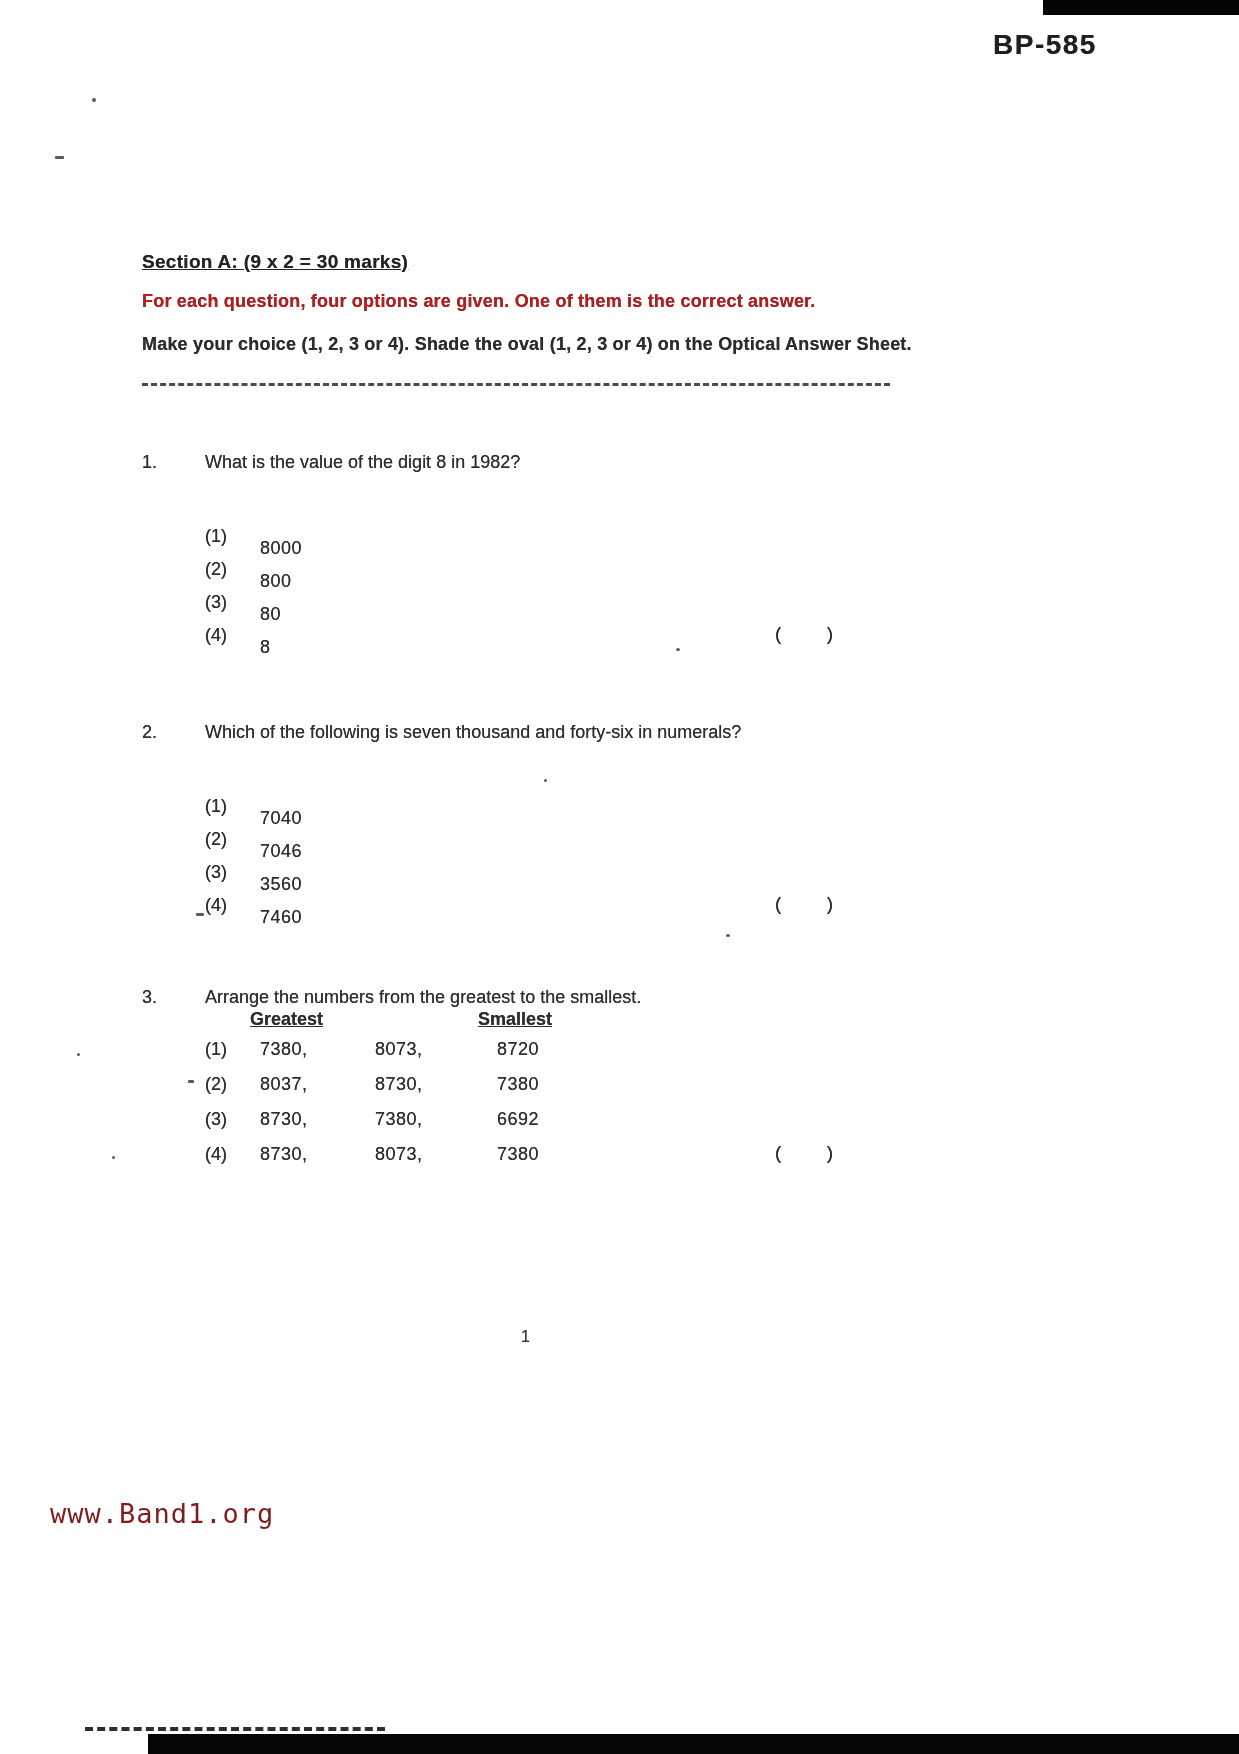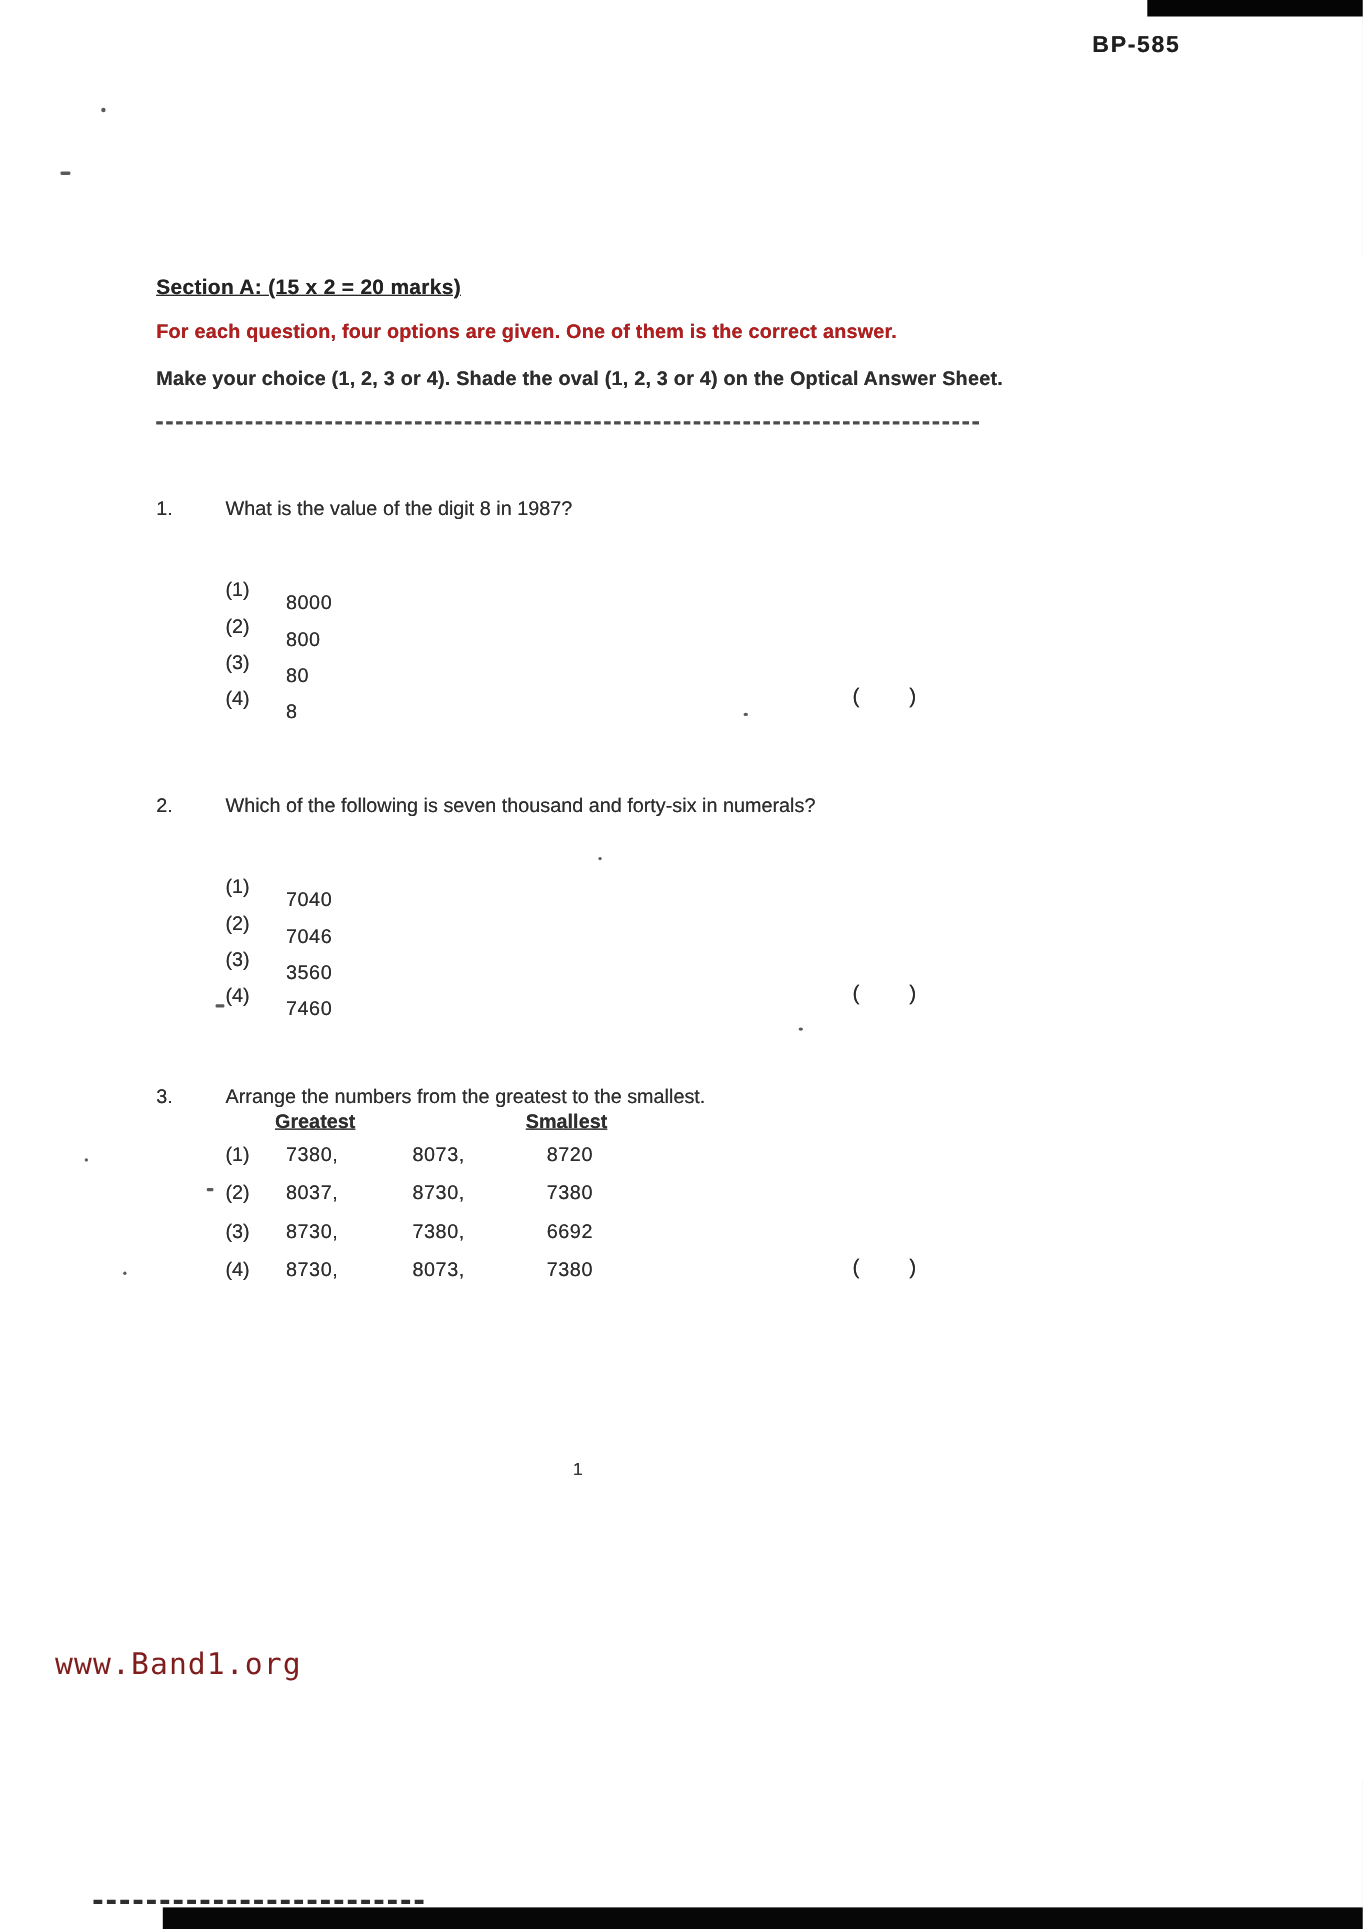--- a/index.html
+++ b/index.html
@@ -20,21 +20,21 @@
   .abs { position: absolute; }
   .fuzz { text-shadow: 0 0 0.6px rgba(45,45,45,0.85); }
 
   
   .bar-top    { top: 0; left: 1043px; width: 196px; height: 15px; background: #050505; }
   .bar-bottom { top: 1734px; left: 148px; width: 1091px; height: 20px; background: #070707; }
   .dash-bottom{ top: 1727px; left: 85px; width: 300px; height: 0; border-top: 4px dashed #2e2e2e; }
 
   .doc-code {
     top: 29px; left: 993px;
-    font-size: 21px; font-weight: bold; letter-spacing: 1.5px; color: #1f1f1f;
+    font-size: 28px; font-weight: bold; letter-spacing: 1.5px; color: #1f1f1f;
   }
 
   .heading {
     top: 251px; left: 142px;
     font-size: 19px; font-weight: bold; letter-spacing: 0.3px;
     text-decoration: underline; color: #242424;
   }
   .instr1 {
     top: 291px; left: 142px;
     font-size: 18px; font-weight: bold; color: #b91c1c; letter-spacing: 0.2px;
@@ -90,29 +90,29 @@
 <body>
 
 <div class="page">
 
   <div class="abs bar-top"></div>
   <div class="abs dash-bottom"></div>
   <div class="abs bar-bottom"></div>
 
   <div class="abs doc-code fuzz">BP-585</div>
 
-  <div class="abs heading fuzz">Section A: (15 x 2 = 20 marks)</div>
+  <div class="abs heading fuzz">Section A: (9 x 2 = 30 marks)</div>
   <div class="abs instr1 fuzz">For each question, four options are given.  One of them is the correct answer.</div>
   <div class="abs instr2 fuzz">Make your choice (1, 2, 3 or 4).  Shade the oval (1, 2, 3 or 4) on the Optical Answer Sheet.</div>
   <div class="abs divider"></div>
 
   <div class="abs question" style="top:450px;">
     <div class="qhead fuzz">
       <span class="qnum">1.</span>
-      <span class="qtext">What is the value of the digit 8 in 1987?</span>
+      <span class="qtext">What is the value of the digit 8 in 1982?</span>
     </div>
     <div class="opts">
       <div class="opt-row fuzz">
         <span class="opt-label">(1)</span>
         <span class="opt-value">8000</span>
       </div>
       <div class="opt-row fuzz">
         <span class="opt-label">(2)</span>
         <span class="opt-value">800</span>
       </div>

